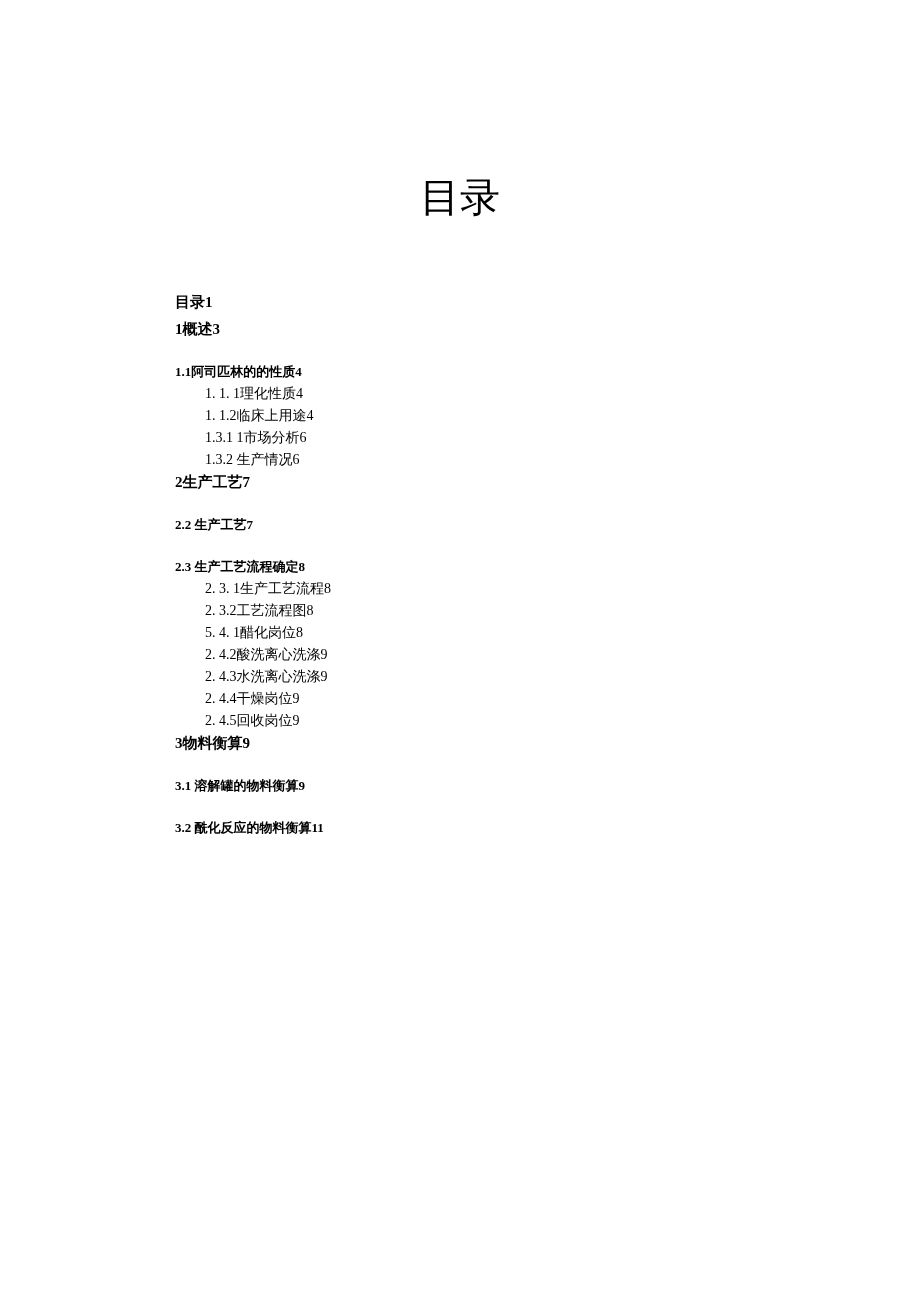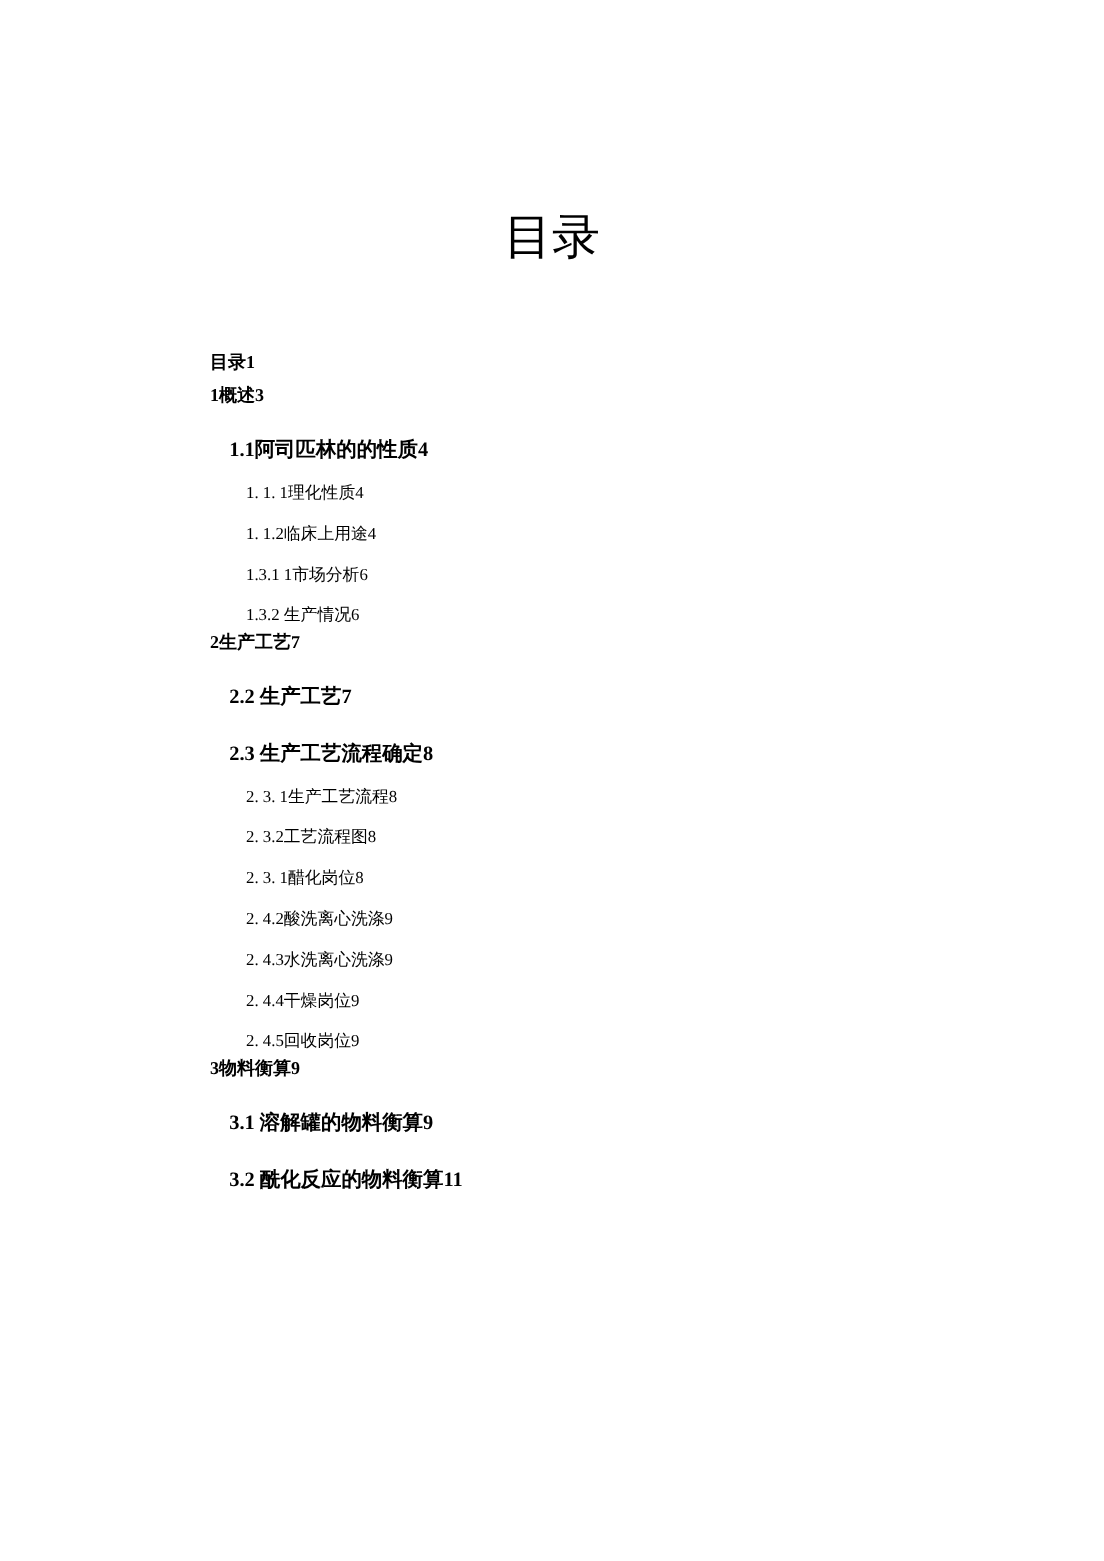--- a/index.html
+++ b/index.html
@@ -21,31 +21,30 @@
     font-weight: normal;
     margin-bottom: 68px;
     font-family: "SimSun", "宋体", serif;
   }
   .level1 {
     font-size: 15px;
     font-weight: bold;
     margin-bottom: 8px;
   }
   .level2 {
-    font-size: 17px;
+    font-size: 13px;
     font-weight: bold;
     margin-top: 24px;
     margin-bottom: 4px;
-    margin-left: 16px;
   }
   .level3 {
     font-size: 14px;
     font-weight: normal;
     margin-left: 30px;
-    margin-top: 16px;
+    margin-top: 4px;
     margin-bottom: 4px;
   }
 </style>
 </head>
 <body>
 
 <div class="page">
   <div class="title">目录</div>
 
   <div class="level1">目录1</div>
@@ -62,21 +61,21 @@
 
   <div class="level1">2生产工艺7</div>
 
 
   <div class="level2">2.2     生产工艺7</div>
 
   <div class="level2">2.3     生产工艺流程确定8</div>
   <div class="level3">2. 3. 1生产工艺流程8</div>
   <div class="level3">2. 3.2工艺流程图8</div>
 
-  <div class="level3">2. 3. 1醋化岗位8</div>
+  <div class="level3">5. 4. 1醋化岗位8</div>
   <div class="level3">2. 4.2酸洗离心洗涤9</div>
   <div class="level3">2. 4.3水洗离心洗涤9</div>
   <div class="level3">2. 4.4干燥岗位9</div>
   <div class="level3">2. 4.5回收岗位9</div>
 
   <div class="level1">3物料衡算9</div>
 
   <div class="level2">3.1     溶解罐的物料衡算9</div>
 
   <div class="level2">3.2     酰化反应的物料衡算11</div>

